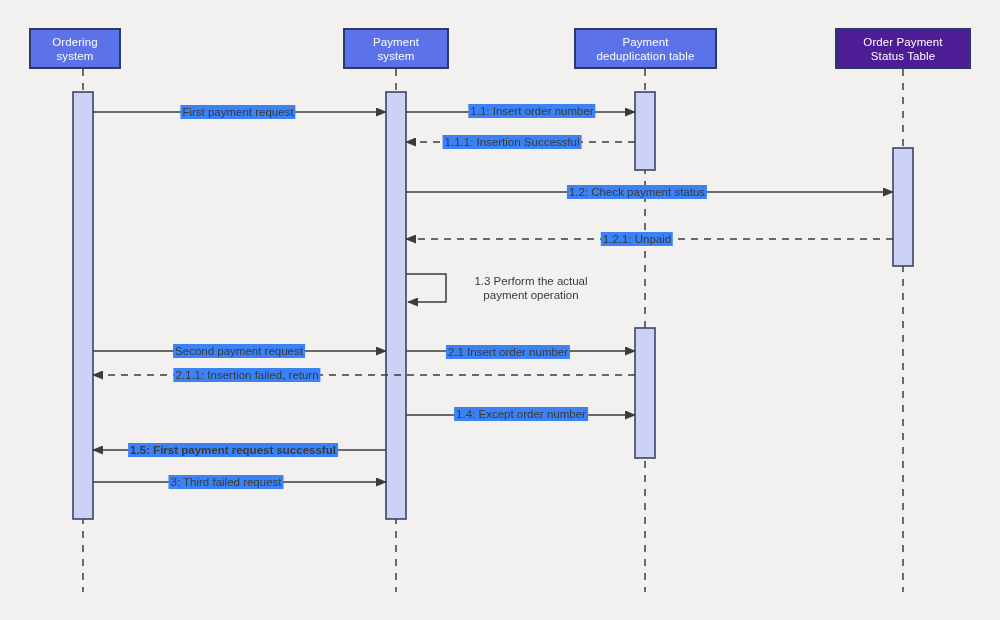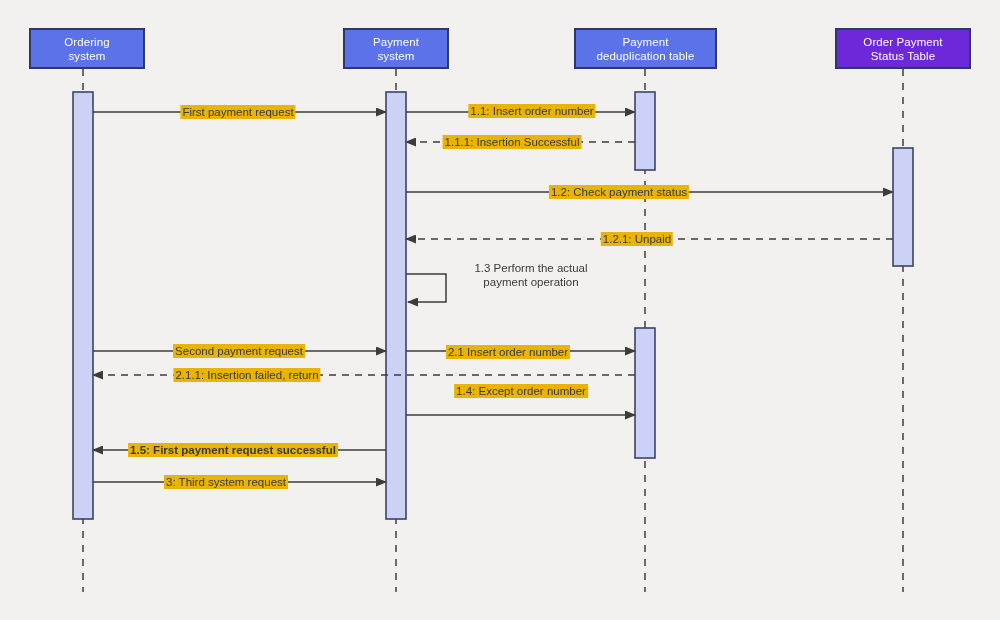--- a/index.html
+++ b/index.html
@@ -39,21 +39,21 @@
     letter-spacing: 0.1px;
   }
   .participant-label {
     display: block;
     white-space: pre-line;
     padding: 0 3px;
   }
   .msg-label {
     position: absolute;
     transform: translate(-50%, -50%);
-    background: #eab308;
+    background: #3b82f6;
     color: #3a3a3a;
     font-size: 11.5px;
     line-height: 14px;
     white-space: pre-line;
     text-align: center;
     padding: 0 2px;
   }
   .msg-label.note {
     background: transparent;
   }
@@ -107,46 +107,46 @@
         <line x1="93" x2="386" y1="351" y2="351" stroke="#3c3c3c" stroke-width="1.5" marker-end="url(#arrow-right)"></line>
         <line x1="406" x2="635" y1="351" y2="351" stroke="#3c3c3c" stroke-width="1.5" marker-end="url(#arrow-right)"></line>
         <line x1="635" x2="93" y1="375" y2="375" stroke="#3c3c3c" stroke-width="1.5" stroke-dasharray="7,6" marker-end="url(#arrow-left)"></line>
         <line x1="406" x2="635" y1="415" y2="415" stroke="#3c3c3c" stroke-width="1.5" marker-end="url(#arrow-right)"></line>
         <line x1="386" x2="93" y1="450" y2="450" stroke="#3c3c3c" stroke-width="1.5" marker-end="url(#arrow-left)"></line>
         <line x1="93" x2="386" y1="482" y2="482" stroke="#3c3c3c" stroke-width="1.5" marker-end="url(#arrow-right)"></line>
       </g>
   </svg>
 
   <div id="participants">
-      <div class="participant-box" style="left: 29px; top: 28px; width: 116px; height: 41px; background: rgb(91, 114, 232); border-color: rgb(43, 58, 107); color: rgb(255, 255, 255);">
+      <div class="participant-box" style="left: 29px; top: 28px; width: 92px; height: 41px; background: rgb(91, 114, 232); border-color: rgb(43, 58, 107); color: rgb(255, 255, 255);">
         <span class="participant-label">Ordering
 system</span>
       </div>
       <div class="participant-box" style="left: 343px; top: 28px; width: 106px; height: 41px; background: rgb(91, 114, 232); border-color: rgb(43, 58, 107); color: rgb(255, 255, 255);">
         <span class="participant-label">Payment
 system</span>
       </div>
       <div class="participant-box" style="left: 574px; top: 28px; width: 143px; height: 41px; background: rgb(91, 114, 232); border-color: rgb(43, 58, 107); color: rgb(255, 255, 255);">
         <span class="participant-label">Payment
 deduplication table</span>
       </div>
-      <div class="participant-box" style="left: 835px; top: 28px; width: 136px; height: 41px; background: #6d28d9; border-color: rgb(43, 58, 107); color: rgb(255, 255, 255);">
+      <div class="participant-box" style="left: 835px; top: 28px; width: 136px; height: 41px; background: #4c1d95; border-color: rgb(43, 58, 107); color: rgb(255, 255, 255);">
         <span class="participant-label">Order Payment
 Status Table</span>
       </div>
     </div>
   <div id="labels">
       <div class="msg-label" style="left: 238px; top: 112px; color: rgb(58, 58, 58);">First payment request</div>
       <div class="msg-label" style="left: 532px; top: 111px; color: rgb(58, 58, 58);">1.1: Insert order number</div>
       <div class="msg-label" style="left: 512px; top: 142px; color: rgb(58, 58, 58);">1.1.1: Insertion Successful</div>
-      <div class="msg-label" style="left: 619px; top: 192px; color: rgb(58, 58, 58);">1.2: Check payment status</div>
+      <div class="msg-label" style="left: 637px; top: 192px; color: rgb(58, 58, 58);">1.2: Check payment status</div>
       <div class="msg-label" style="left: 637px; top: 239px; color: rgb(58, 58, 58);">1.2.1: Unpaid</div>
-      <div class="msg-label note" style="left: 531px; top: 275px; color: rgb(58, 58, 58);">1.3 Perform the actual
+      <div class="msg-label note" style="left: 531px; top: 288px; color: rgb(58, 58, 58);">1.3 Perform the actual
 payment operation</div>
       <div class="msg-label" style="left: 239px; top: 351px; color: rgb(58, 58, 58);">Second payment request</div>
       <div class="msg-label" style="left: 508px; top: 352px; color: rgb(58, 58, 58); text-align: center;">2.1 Insert order number</div>
       <div class="msg-label" style="left: 247px; top: 375px; color: rgb(58, 58, 58);">2.1.1: Insertion failed, return</div>
-      <div class="msg-label" style="left: 521px; top: 391px; color: rgb(58, 58, 58);">1.4: Except order number</div>
+      <div class="msg-label" style="left: 521px; top: 414px; color: rgb(58, 58, 58);">1.4: Except order number</div>
       <div class="msg-label" style="left: 233px; top: 450px; color: rgb(58, 58, 58); font-weight: bold;">1.5: First payment request successful</div>
-      <div class="msg-label" style="left: 226px; top: 482px; color: rgb(58, 58, 58);">3: Third system request</div>
+      <div class="msg-label" style="left: 226px; top: 482px; color: rgb(58, 58, 58);">3: Third failed request</div>
     </div>
 
 </div>
 
 </body></html>

